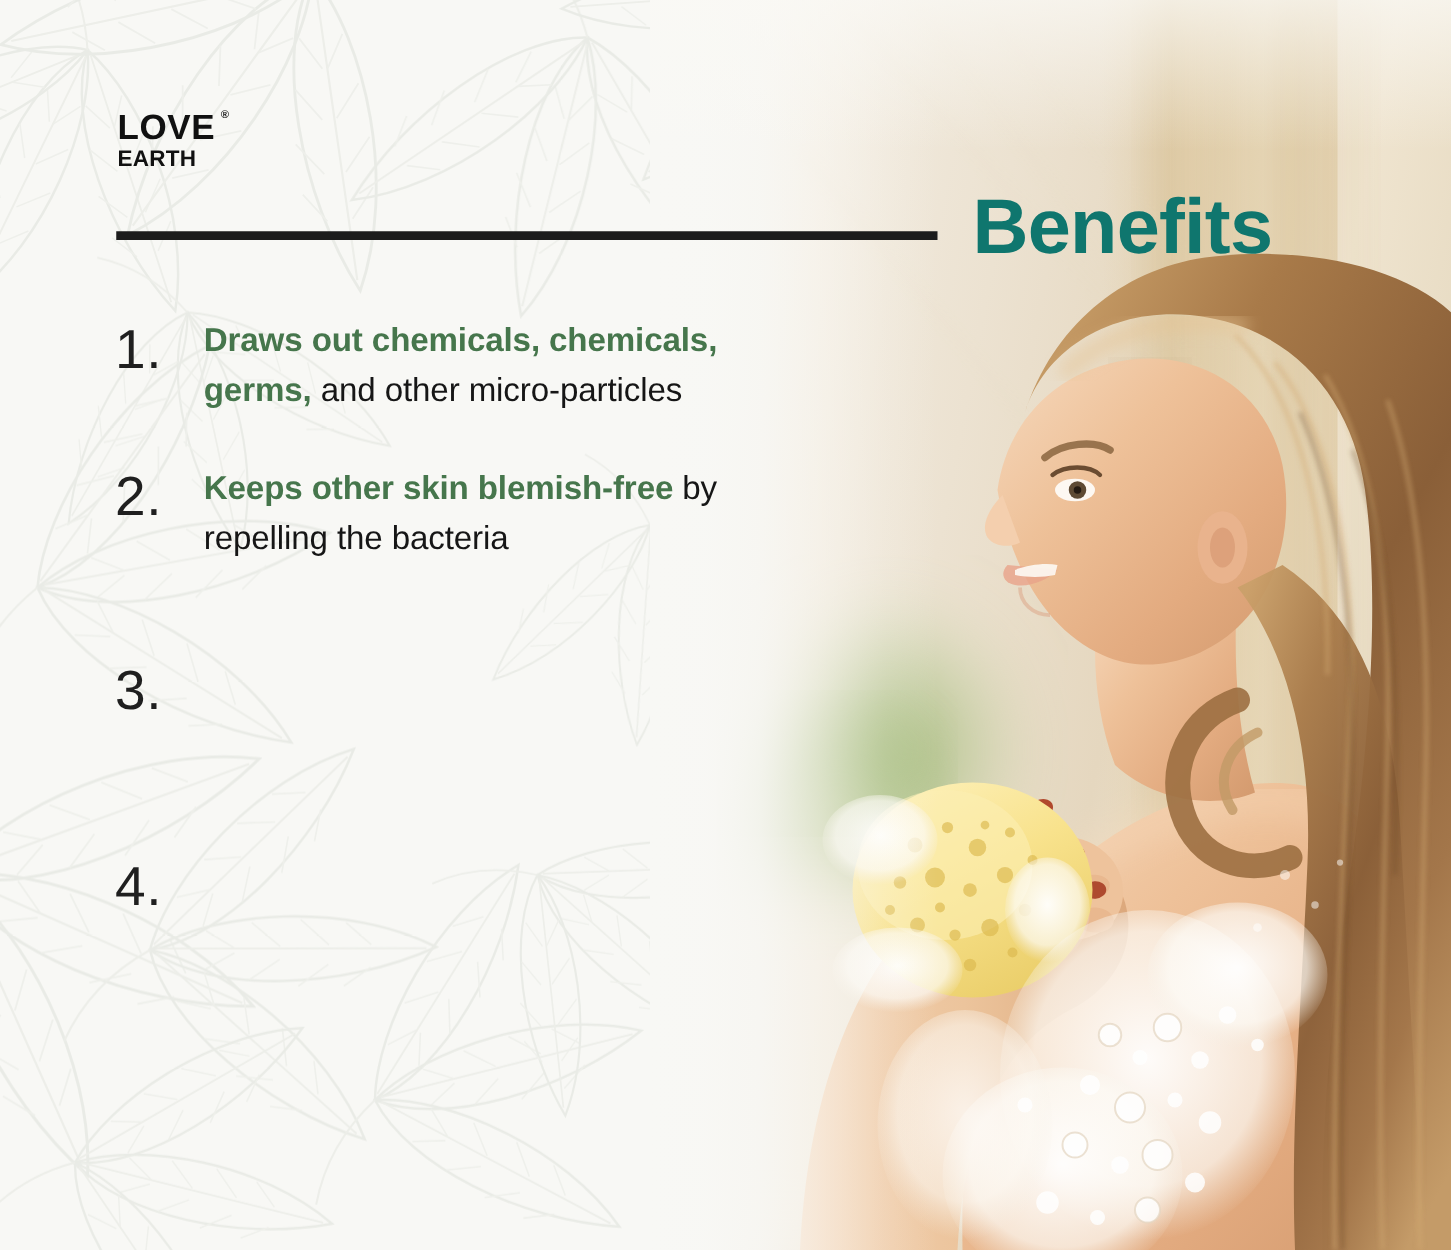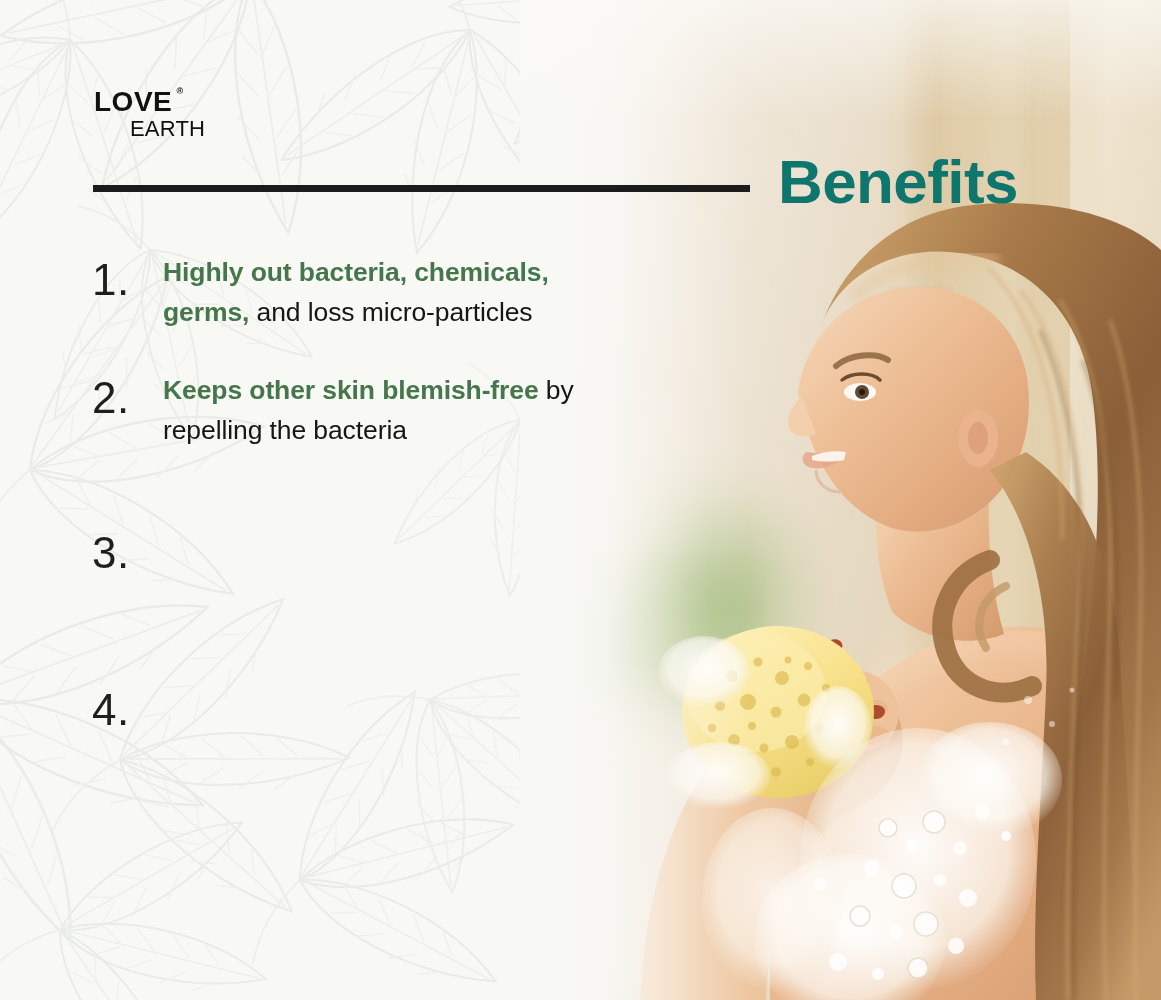--- a/index.html
+++ b/index.html
@@ -60,22 +60,22 @@
   }
   .logo .l1 {
     font-size:28px; font-weight:700; letter-spacing:.5px;
     display:inline-block; position:relative;
   }
   .logo .reg {
     position:absolute; right:-11px; top:-1px;
     font-size:9px; font-weight:700; letter-spacing:0;
   }
   .logo .l2 {
-    font-size:22px; font-weight:400; letter-spacing:.2px;
-    display:block; margin-top:2px;margin-left:36px;
+    font-size:18px; font-weight:700; letter-spacing:.2px;
+    display:block; margin-top:2px;
   }
 
   .rule {
     position:absolute; left:93px; top:185px;
     width:657px; height:7px; background:#1c1c1c;
   }
 
   .heading {
     position:absolute; left:778px; top:146px;
     font-size:62px; font-weight:700; letter-spacing:-.6px;
@@ -391,21 +391,21 @@
     </div>
 
     <div class="rule"></div>
 
     <div class="heading">Benefits</div>
 
     <div class="list">
 
       <div class="item i1">
         <div class="num">1.</div>
-        <div class="body"><span class="hl">Highly out bacteria, chemicals, germs,</span><span> and loss micro-particles</span></div>
+        <div class="body"><span class="hl">Draws out chemicals, chemicals, germs,</span><span> and other micro-particles</span></div>
       </div>
 
       <div class="item i2">
         <div class="num">2.</div>
         <div class="body"><span class="hl">Keeps other skin blemish-free</span><span> by repelling the bacteria</span></div>
       </div>
 
       <div class="item i3">
         <div class="num">3.</div>
       </div>

